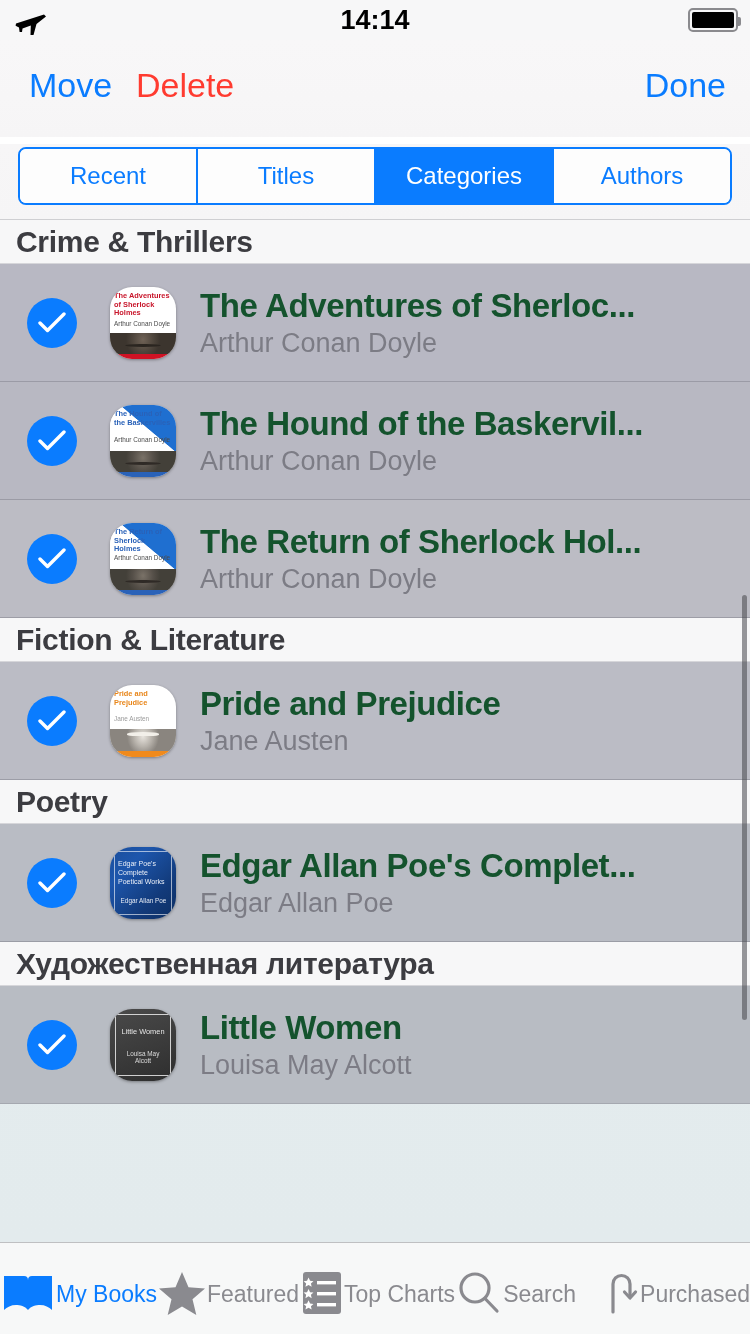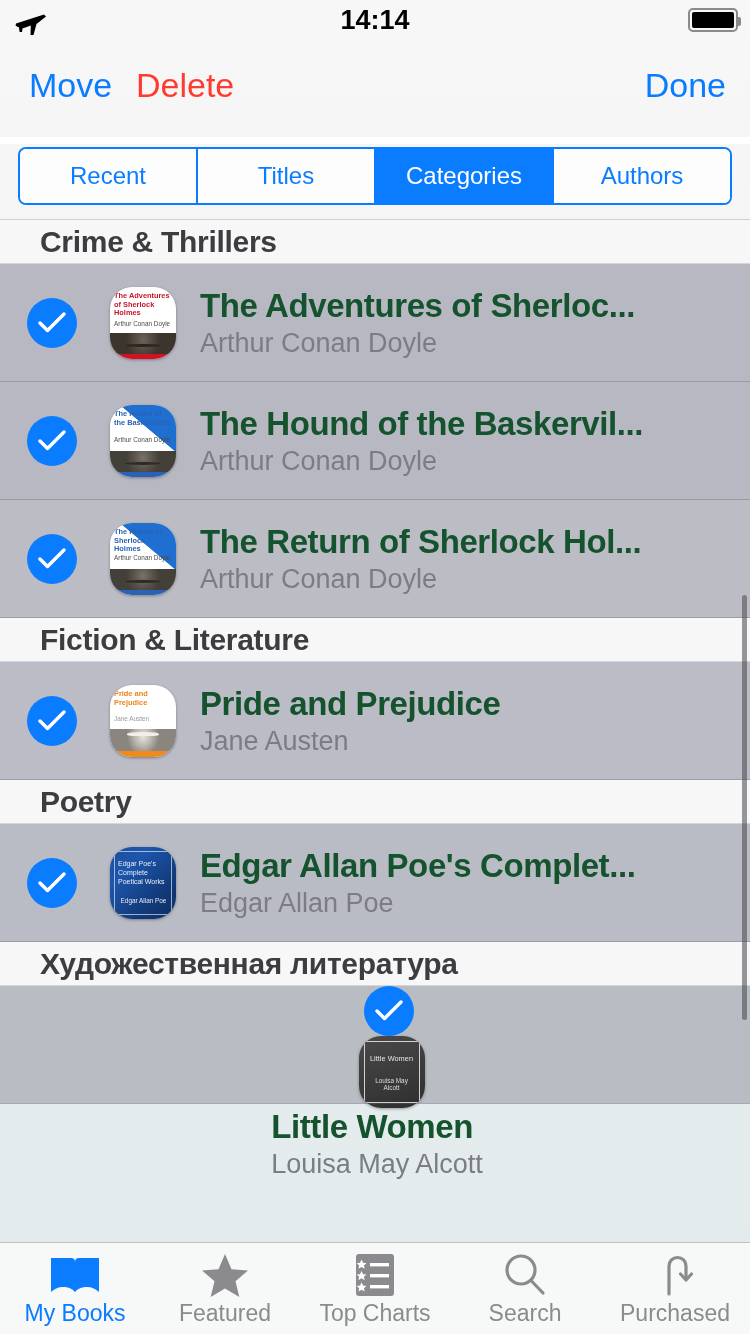--- a/index.html
+++ b/index.html
@@ -143,21 +143,21 @@
     width: 750px;
     height: 1022px;
     overflow: hidden;
     background: linear-gradient(180deg,#e6eef0 0%, #e4ecee 60%, #e3ebed 100%);
   }
   .section-header {
     height: 44px;
     background: #f7f7f8;
     display: flex;
     align-items: center;
-    padding-left: 40px;
+    padding-left: 16px;
     box-sizing: border-box;
     border-bottom: 1px solid #d6d6da;
   }
   .section-header .sh-text {
     font-size: 30px;
     font-weight: bold;
     color: #3c3c41;
     letter-spacing: -0.3px;
     white-space: nowrap;
   }
@@ -168,21 +168,21 @@
     background: #b9b9c4;
     display: flex;
     align-items: center;
     box-sizing: border-box;
   }
   .row.shade-a { background: #b8b8c3; }
   .row.shade-b { background: #b8b8c2; }
   .row.shade-c { background: #bcbcc4; }
   .row.shade-d { background: #bbbcc5; }
   .row.shade-e { background: #b9bcc4; }
-  .row.shade-f { background: #b8bcc3; flex-direction: column; }
+  .row.shade-f { background: #b8bcc3; }
   .row::after {
     content: "";
     position: absolute;
     left: 0; bottom: 0;
     width: 750px; height: 1px;
     background: rgba(120,120,130,0.45);
   }
   .row.last::after { background: rgba(120,120,130,0.28); }
 
   .check {
@@ -345,21 +345,21 @@
     left: 0; bottom: 0;
     width: 750px; height: 92px;
     background: #f7f8f8;
     border-top: 1px solid #bfc0c2;
     display: flex;
     box-sizing: border-box;
   }
   .tab {
     flex: 1 1 0;
     display: flex;
-    flex-direction: column;
+    flex-direction: row;
     align-items: center;
     justify-content: flex-start;
     padding-top: 9px;
     cursor: pointer;
   }
   .tab-icon {
     height: 46px;
     display: flex;
     align-items: center;
     justify-content: center;

